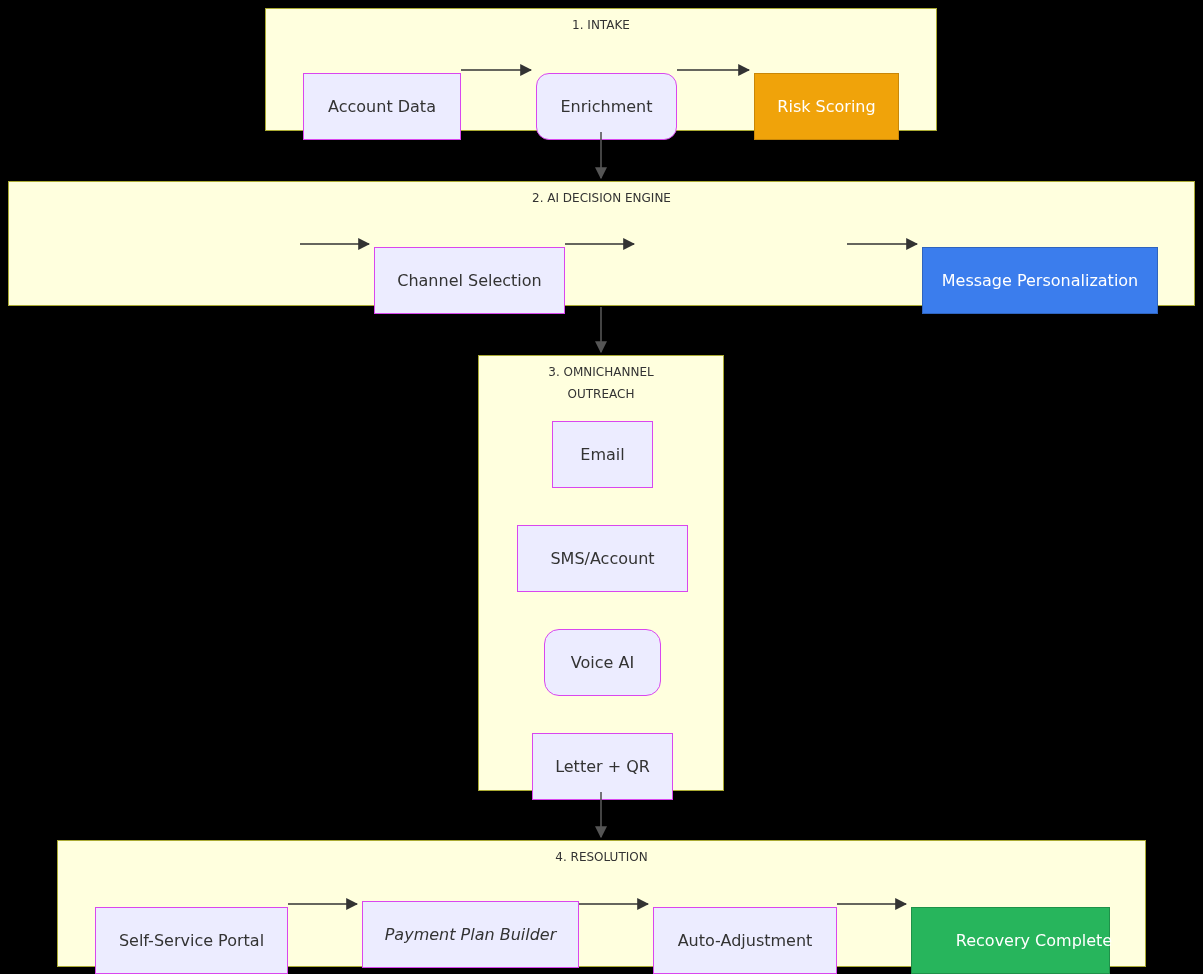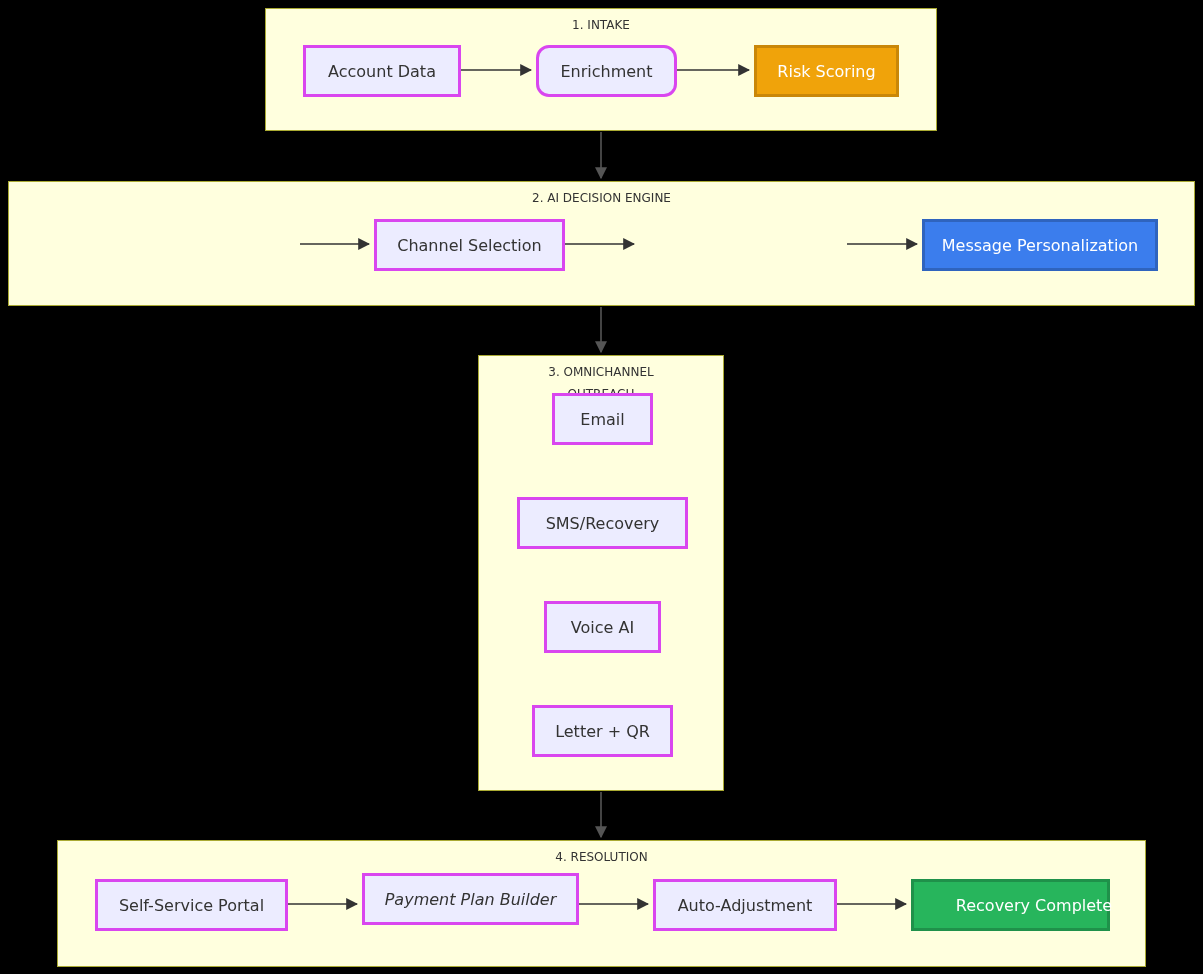--- a/index.html
+++ b/index.html
@@ -31,30 +31,31 @@
     color: #333333;
     line-height: 22px;
   }
   .subgraph-title .title-text {
     display: inline-block;
     max-width: 175px;
   }
   .node {
     position: absolute;
     box-sizing: border-box;
-    height: 52px;
+    height: 67px;
     background: #ECECFF;
-    border: 3px solid #d946ef;
+    border: 1px solid #d946ef;
     color: #333333;
     font-size: 16px;
     display: flex;
     align-items: center;
     justify-content: center;
     text-align: center;
     white-space: nowrap;
+    margin-top: 28px;
   }
   .node.accent-orange { background: #F0A30A; border-color: #C98708; color: #ffffff; }
   .node.accent-blue   { background: #3B7DED; border-color: #2F64BE; color: #ffffff; }
   .node.accent-green  { background: #27B55C; border-color: #1F914A; color: #ffffff; }
   .edges {
     position: absolute;
     top: 0;
     left: 0;
     pointer-events: none;
   }
@@ -94,23 +95,23 @@
   </section>
 
   <section class="subgraph" style="left:478px; top:355px; width:246px; height:436px;">
     <div class="subgraph-title">
       <span class="title-text">3. OMNICHANNEL OUTREACH</span>
     </div>
     <div class="node" style="left:73px; top:37px; width:101px;">
       <span>Email</span>
     </div>
     <div class="node" style="left:38px; top:141px; width:171px;">
-      <span>SMS/Recovery</span>
+      <span>SMS/Account</span>
     </div>
-    <div class="node" style="left:65px; top:245px; width:117px;">
+    <div class="node" style="left:65px; top:245px; width:117px;border-radius:15px;">
       <span>Voice AI</span>
     </div>
     <div class="node" style="left:53px; top:349px; width:141px;">
       <span>Letter + QR</span>
     </div>
   </section>
 
   <section class="subgraph" style="left:57px; top:840px; width:1089px; height:127px;">
     <div class="subgraph-title">
       <span class="title-text">4. RESOLUTION</span>

